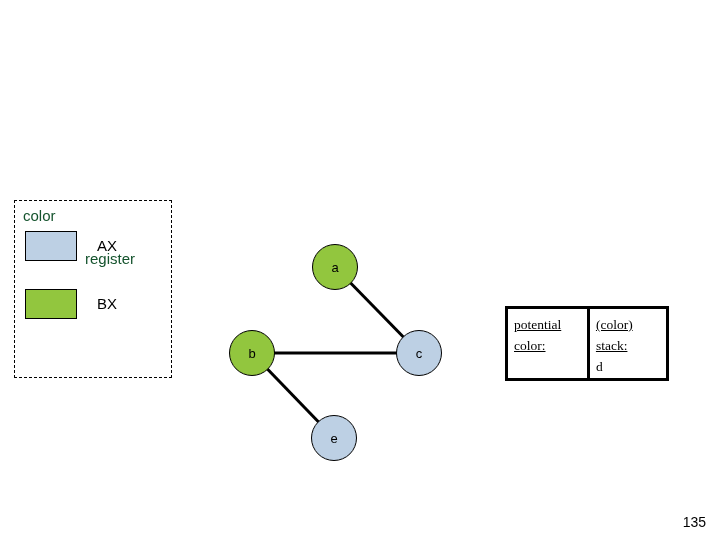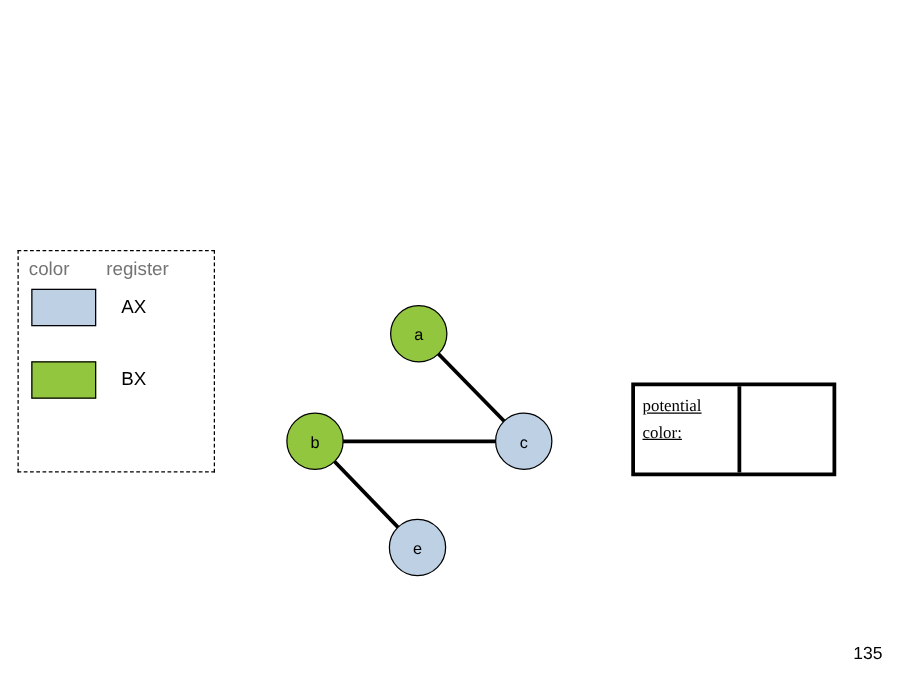--- a/index.html
+++ b/index.html
@@ -37,24 +37,24 @@
     top: 200px;
     width: 158px;
     height: 178px;
     border: 1px dashed #000000;
     box-sizing: border-box;
   }
   #legend .legend-head {
     position: absolute;
     top: 6px;
     font-size: 15px;
-    color: #737373;
+    color: #14532d;
   }
   #legend .legend-head.col-color { left: 8px; }
-  #legend .legend-head.col-register { left: 70px; }
+  #legend .legend-head.col-register { left: 70px; margin-top: 43px; }
 
   .swatch {
     position: absolute;
     left: 10px;
     width: 52px;
     height: 30px;
     border: 1px solid #000000;
     box-sizing: border-box;
   }
   .swatch-label {
@@ -164,16 +164,21 @@
     <div class="node" id="node-e" style="left: 311px; top: 415px; background: rgb(189, 208, 228);">
         <span>e</span>
       </div>
   </div>
 
   <div id="spill">
     <div class="cell left">
       <div class="u">potential</div>
       <div class="u">color:</div>
     </div>
+    <div class="cell right">
+      <div class="u">(color)</div>
+      <div class="u">stack:</div>
+      <div>d</div>
+    </div>
   </div>
 
   <div id="page-number">135</div>
 </div>
 
 </body></html>

